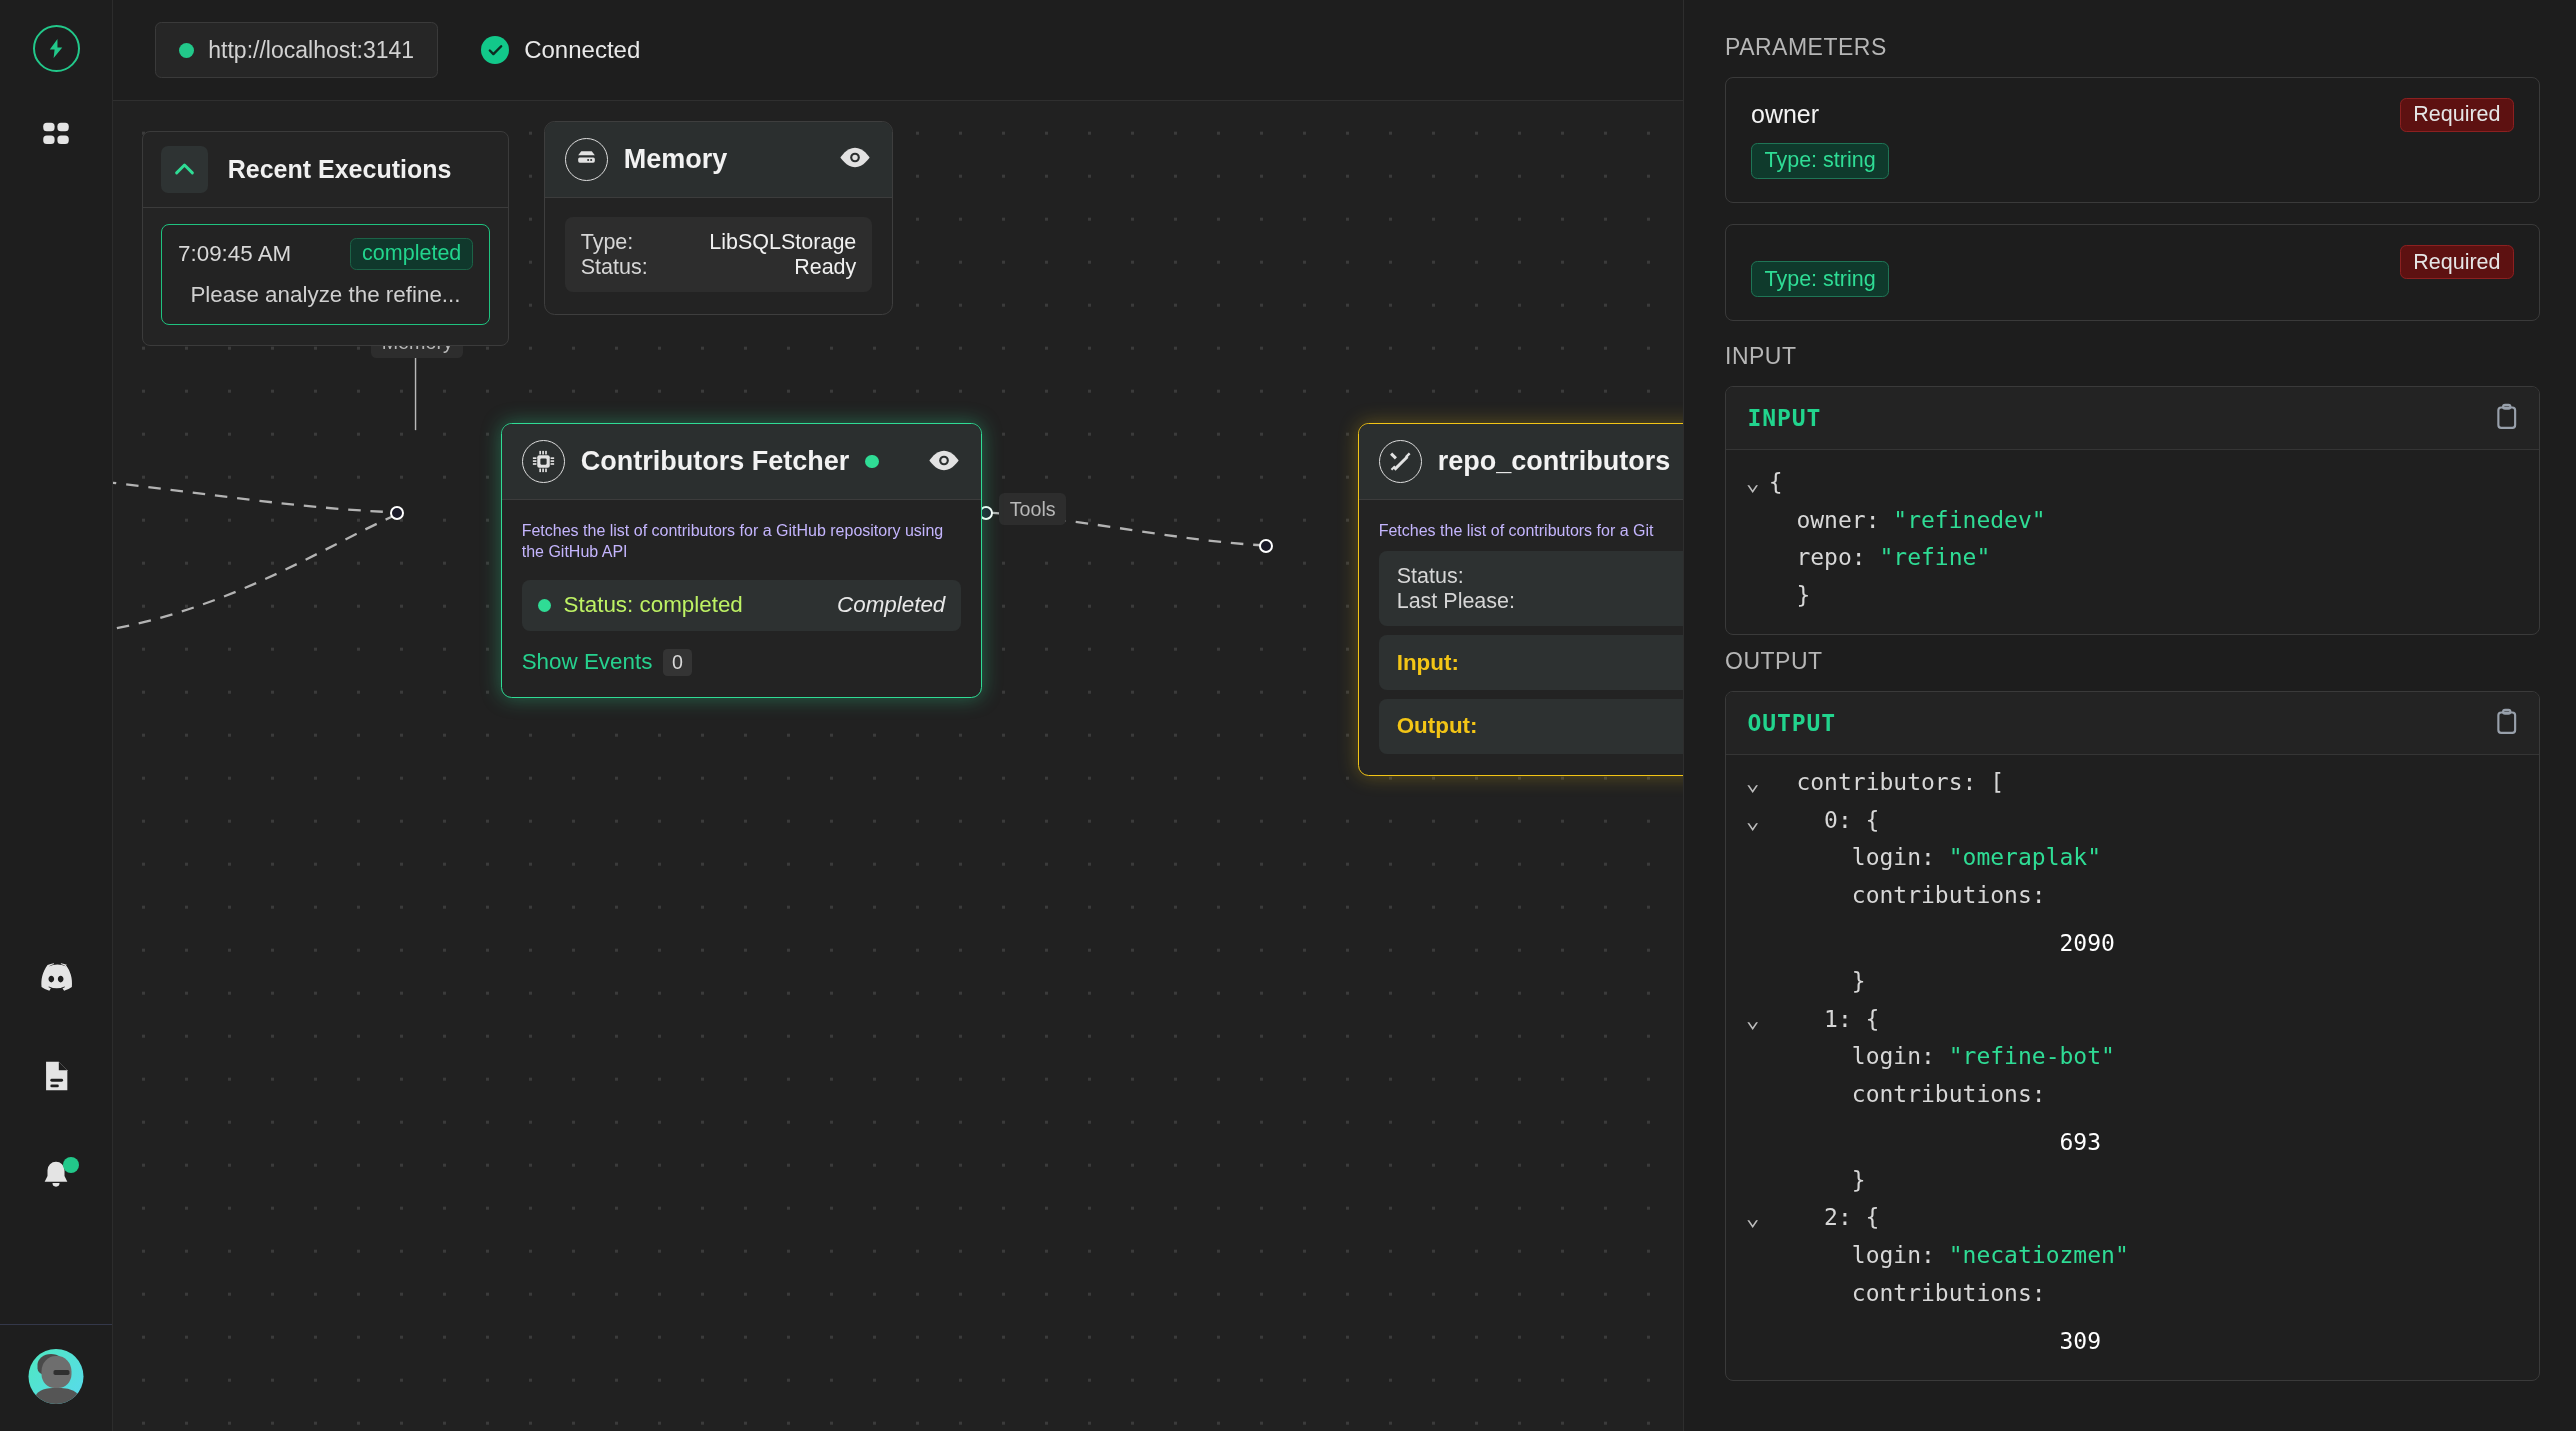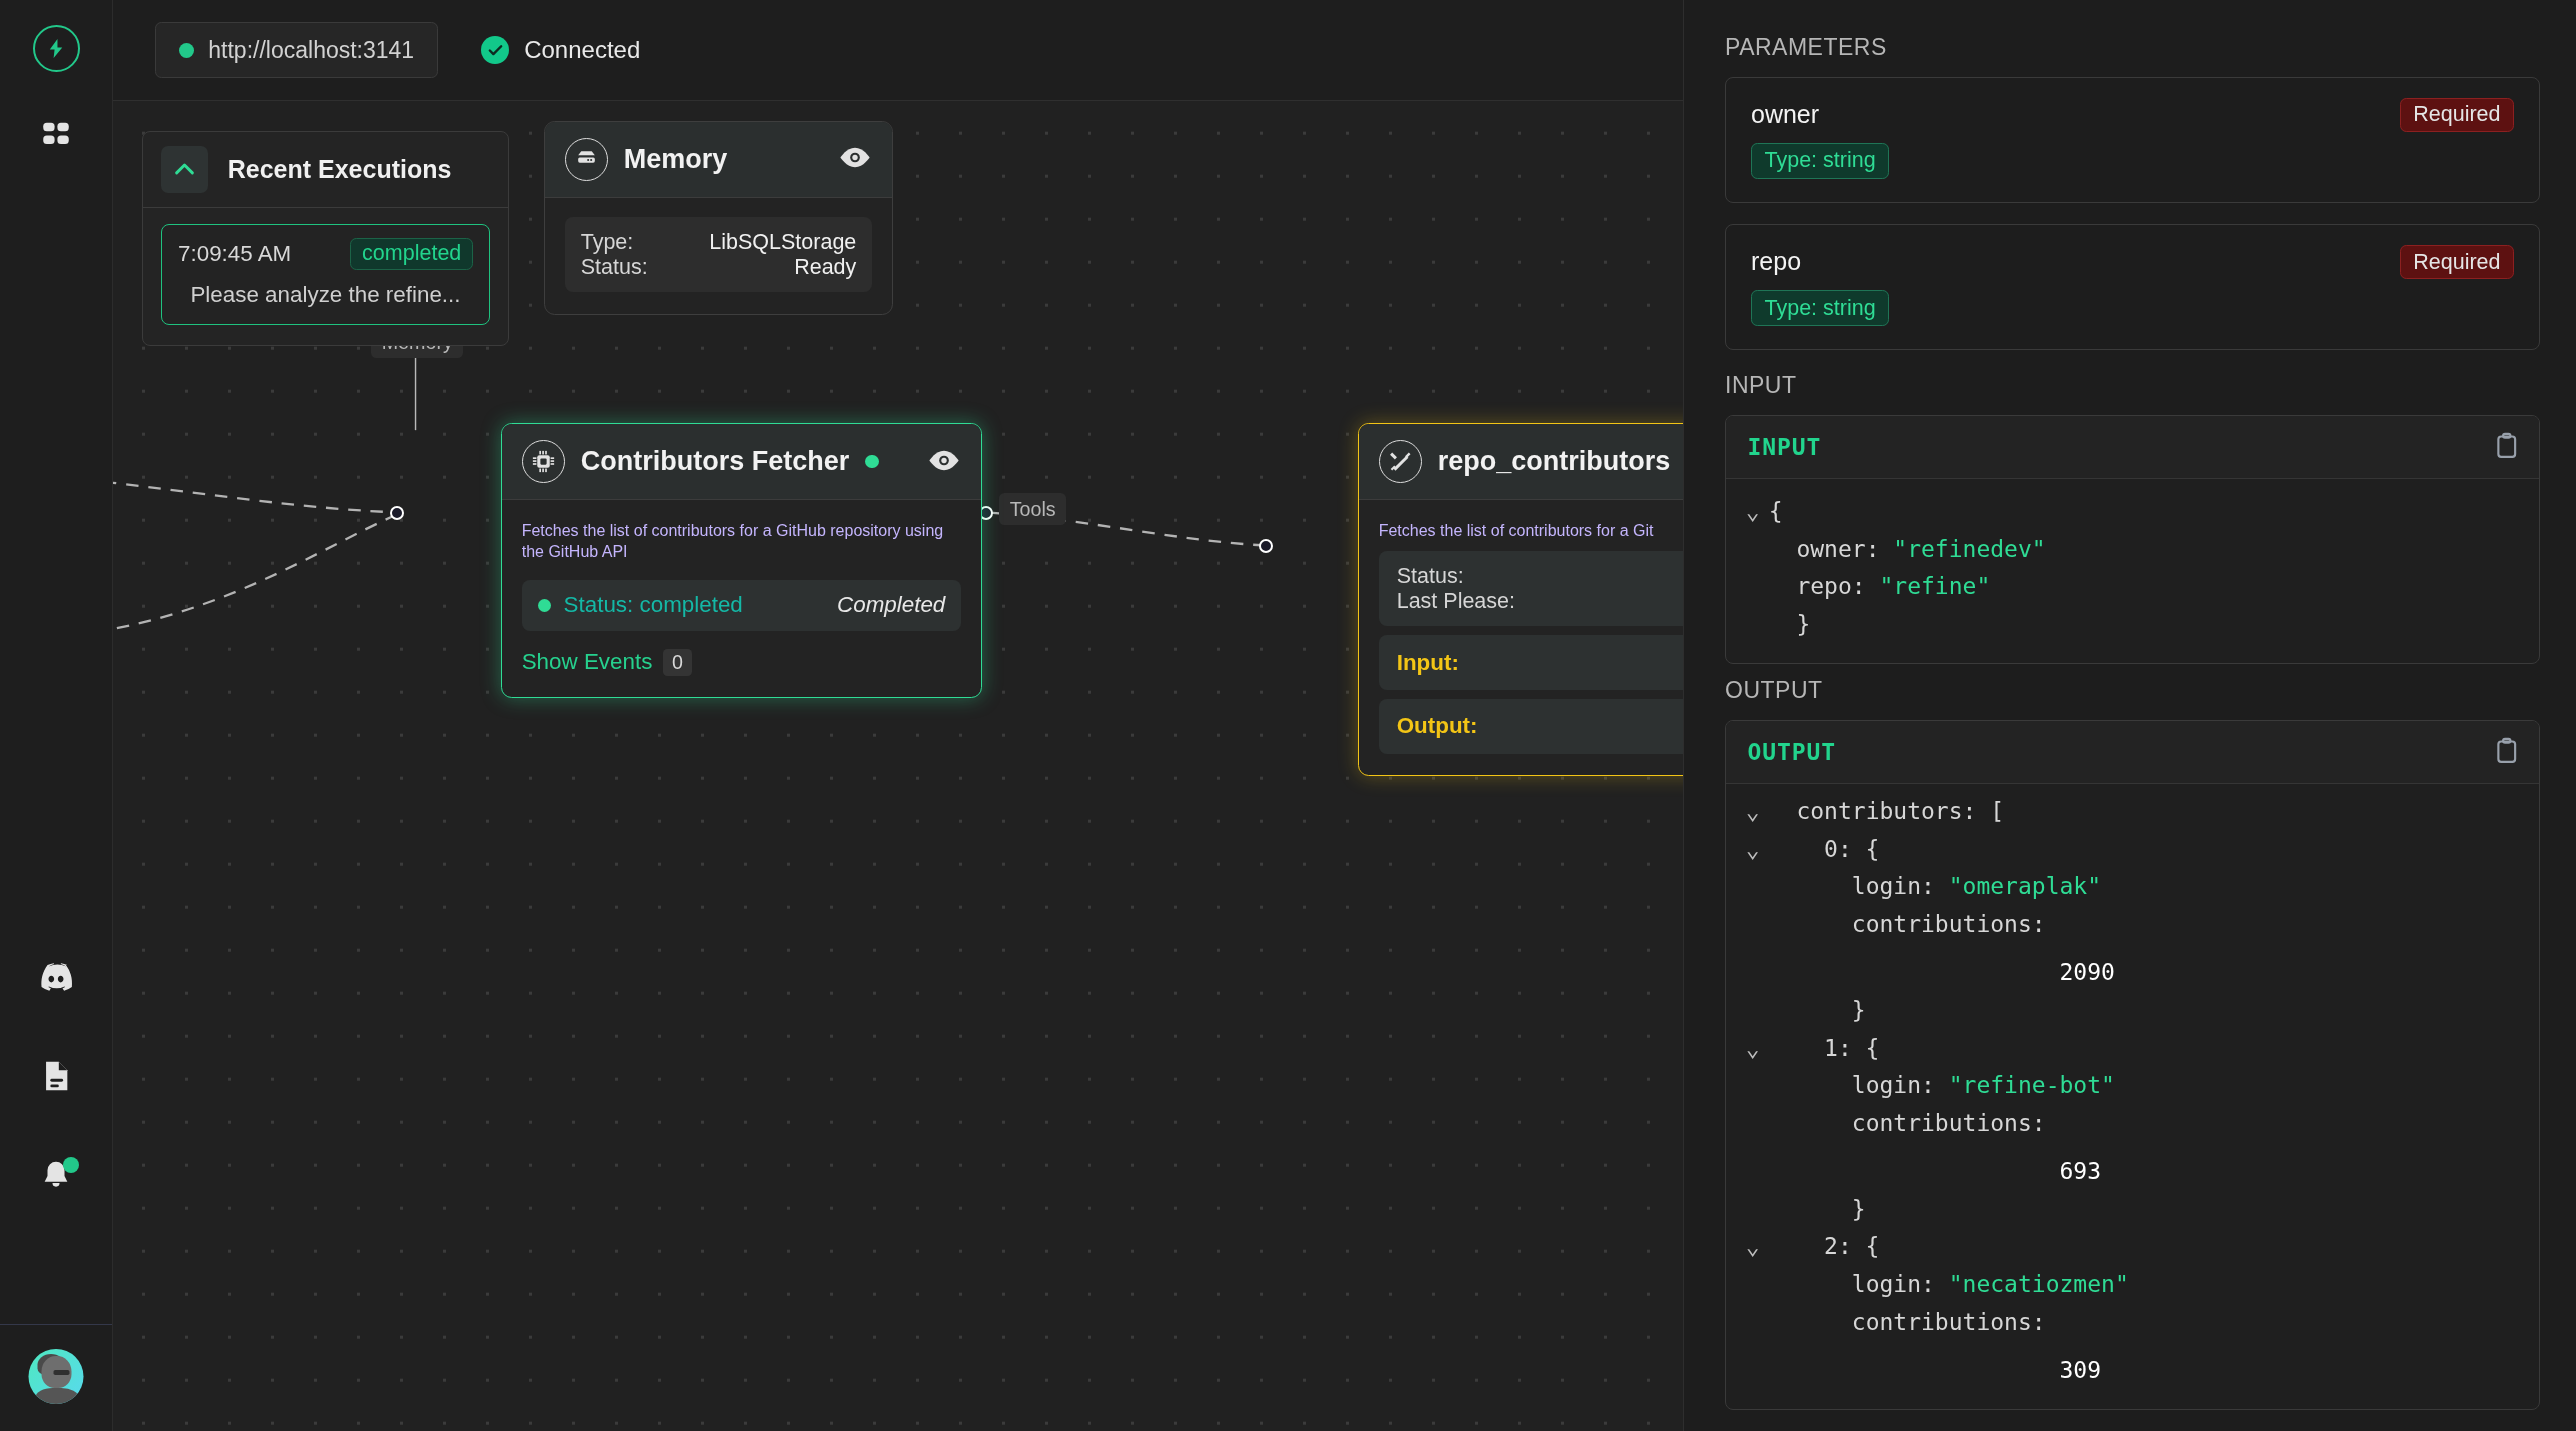--- a/index.html
+++ b/index.html
@@ -166,21 +166,21 @@
     left: 388px; top: 322px; width: 481px;
     border: 1.8px solid #2fdc95;
     box-shadow: 0 0 19.7px rgba(47,220,149,0.38);
   }
   .status-box {
     margin-top: 18px; background: #2d3131; border-radius: 8px;
     padding: 12.5px 16px; display: flex; align-items: center; justify-content: space-between;
   }
   .status-left { display: flex; align-items: center; gap: 12.5px; }
   .status-dot { width: 13.4px; height: 13.4px; border-radius: 50%; background: #2fdc95; }
-  .status-txt { color: #14b8a6; font-size: 22.4px; }
+  .status-txt { color: #bef264; font-size: 22.4px; }
   .status-right { color: #e8e8e8; font-size: 22.4px; font-style: italic; }
   .show-events { display: flex; align-items: center; gap: 10.7px; margin-top: 18px; }
   .show-events-lbl { color: #26d18e; font-size: 22.4px; }
   .show-events-count {
     color: #d8d8d8; font-size: 19.7px; background: #343434; border-radius: 4.5px; padding: 1.8px 9px;
   }
 
   
   .tool-node {
     left: 1245px; top: 322px; width: 501px;
@@ -487,21 +487,20 @@
 
     <div class="sec-label">PARAMETERS</div>
 
     <div class="param-card">
       <div class="param-name">owner</div>
       <div class="param-req">Required</div>
       <div class="param-type">Type: string</div>
     </div>
 
     <div class="param-card">
-      <div class="param-name">repo</div>
       <div class="param-req">Required</div>
       <div class="param-type">Type: string</div>
     </div>
 
     <div class="sec-label">INPUT</div>
     <div class="json-card">
       <div class="json-head">
         <span class="json-head-lbl">INPUT</span>
         <span class="copy-ico">
           <svg viewBox="0 0 20 24">

